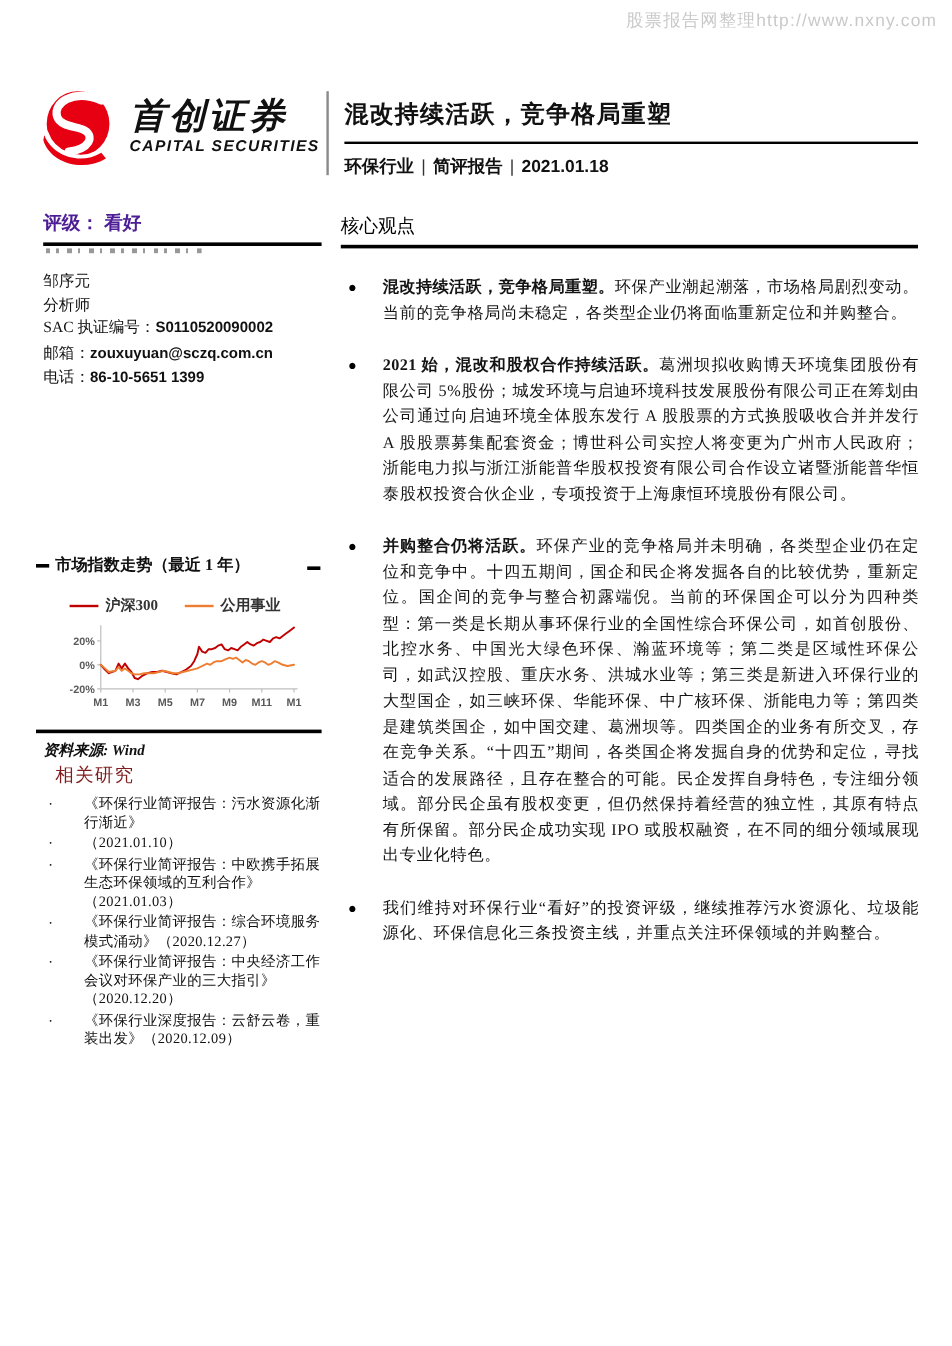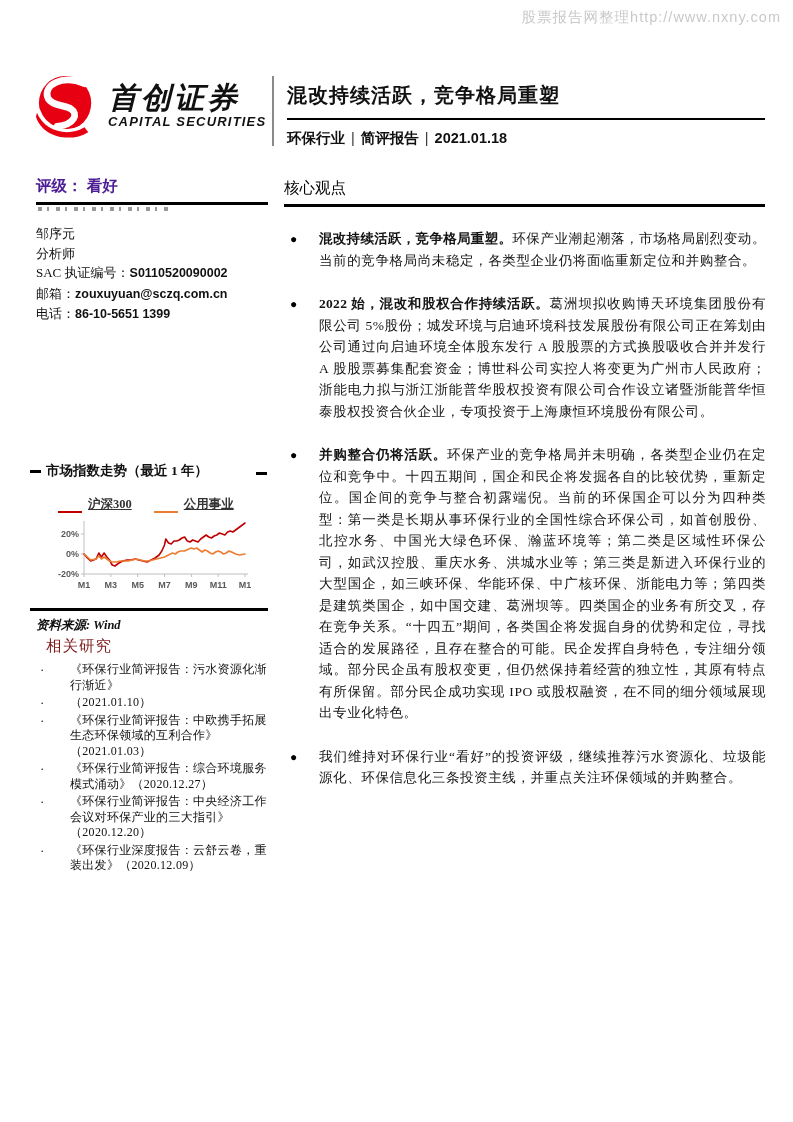--- a/index.html
+++ b/index.html
@@ -27,21 +27,21 @@
   .rating { position:absolute; left:36px; top:176px; font-family:"Liberation Sans",sans-serif; font-weight:bold; font-size:15.5px; color:#4c1d95; }
   .rating-rule { position:absolute; left:36px; top:202px; width:232px; height:3px; background:#000; }
   .clip-artifact { position:absolute; left:38px; top:207px; width:130px; height:4px; opacity:.55;
     background:repeating-linear-gradient(90deg,#444 0 4px,transparent 4px 9px, #444 9px 11px, transparent 11px 18px); }
   .analyst { position:absolute; left:36px; top:224px; font-size:13px; line-height:19.5px; color:#111; }
   .analyst .latin { font-family:"Liberation Sans",sans-serif; font-weight:bold; font-size:12.5px; }
   
   .chart-dash { position:absolute; width:11px; height:2.5px; background:#000; }
   .chart-title { position:absolute; left:46px; top:462px; font-size:13.5px; font-weight:bold; color:#111; }
   .legend { position:absolute; left:58px; top:496px; display:flex; gap:22px; align-items:center; font-size:12.5px; font-weight:bold; color:#333; }
-  .legend-item { display:flex; align-items:flex-end; gap:6px;text-decoration:underline; }
+  .legend-item { display:flex; align-items:center; gap:6px; }
   .legend-swatch { display:inline-block; width:24px; height:2px; }
   .chart-wrap { position:absolute; left:42px; top:514px; width:212px; height:84px; }
   .chart-bottom-rule { position:absolute; left:30px; top:608px; width:238px; height:2.5px; background:#000; }
   .source { position:absolute; left:36px; top:617px; font-size:12.5px; font-style:italic; font-weight:bold; color:#111; }
   
   .related-title { position:absolute; left:46px; top:636px; font-size:15.5px; color:#7f1d1d; letter-spacing:1px; }
   .related-list { position:absolute; left:40px; top:662px; width:228px; list-style:none; }
   .related-list li { position:relative; padding-left:30px; font-size:12px; line-height:15.5px; margin-bottom:2px; color:#111; letter-spacing:.3px; }
   .related-list .dot { position:absolute; left:0; top:0; font-size:13px; }
   
@@ -152,21 +152,21 @@
   </ul>
 
   <div class="core-heading">核心观点</div>
   <div class="core-rule"></div>
 
   <div class="bullets">
     <div class="bullet">
       <span class="mark">●</span><b>混改持续活跃，竞争格局重塑。</b><span>环保产业潮起潮落，市场格局剧烈变动。当前的竞争格局尚未稳定，各类型企业仍将面临重新定位和并购整合。</span>
     </div>
     <div class="bullet">
-      <span class="mark">●</span><b>2022 始，混改和股权合作持续活跃。</b><span>葛洲坝拟收购博天环境集团股份有限公司 5%股份；城发环境与启迪环境科技发展股份有限公司正在筹划由公司通过向启迪环境全体股东发行 A 股股票的方式换股吸收合并并发行 A 股股票募集配套资金；博世科公司实控人将变更为广州市人民政府；浙能电力拟与浙江浙能普华股权投资有限公司合作设立诸暨浙能普华恒泰股权投资合伙企业，专项投资于上海康恒环境股份有限公司。</span>
+      <span class="mark">●</span><b>2021 始，混改和股权合作持续活跃。</b><span>葛洲坝拟收购博天环境集团股份有限公司 5%股份；城发环境与启迪环境科技发展股份有限公司正在筹划由公司通过向启迪环境全体股东发行 A 股股票的方式换股吸收合并并发行 A 股股票募集配套资金；博世科公司实控人将变更为广州市人民政府；浙能电力拟与浙江浙能普华股权投资有限公司合作设立诸暨浙能普华恒泰股权投资合伙企业，专项投资于上海康恒环境股份有限公司。</span>
     </div>
     <div class="bullet">
       <span class="mark">●</span><b>并购整合仍将活跃。</b><span>环保产业的竞争格局并未明确，各类型企业仍在定位和竞争中。十四五期间，国企和民企将发掘各自的比较优势，重新定位。国企间的竞争与整合初露端倪。当前的环保国企可以分为四种类型：第一类是长期从事环保行业的全国性综合环保公司，如首创股份、北控水务、中国光大绿色环保、瀚蓝环境等；第二类是区域性环保公司，如武汉控股、重庆水务、洪城水业等；第三类是新进入环保行业的大型国企，如三峡环保、华能环保、中广核环保、浙能电力等；第四类是建筑类国企，如中国交建、葛洲坝等。四类国企的业务有所交叉，存在竞争关系。“十四五”期间，各类国企将发掘自身的优势和定位，寻找适合的发展路径，且存在整合的可能。民企发挥自身特色，专注细分领域。部分民企虽有股权变更，但仍然保持着经营的独立性，其原有特点有所保留。部分民企成功实现 IPO 或股权融资，在不同的细分领域展现出专业化特色。</span>
     </div>
     <div class="bullet">
       <span class="mark">●</span><b></b><span>我们维持对环保行业“看好”的投资评级，继续推荐污水资源化、垃圾能源化、环保信息化三条投资主线，并重点关注环保领域的并购整合。</span>
     </div>
   </div>
 
   <div class="footer-rule"></div>

